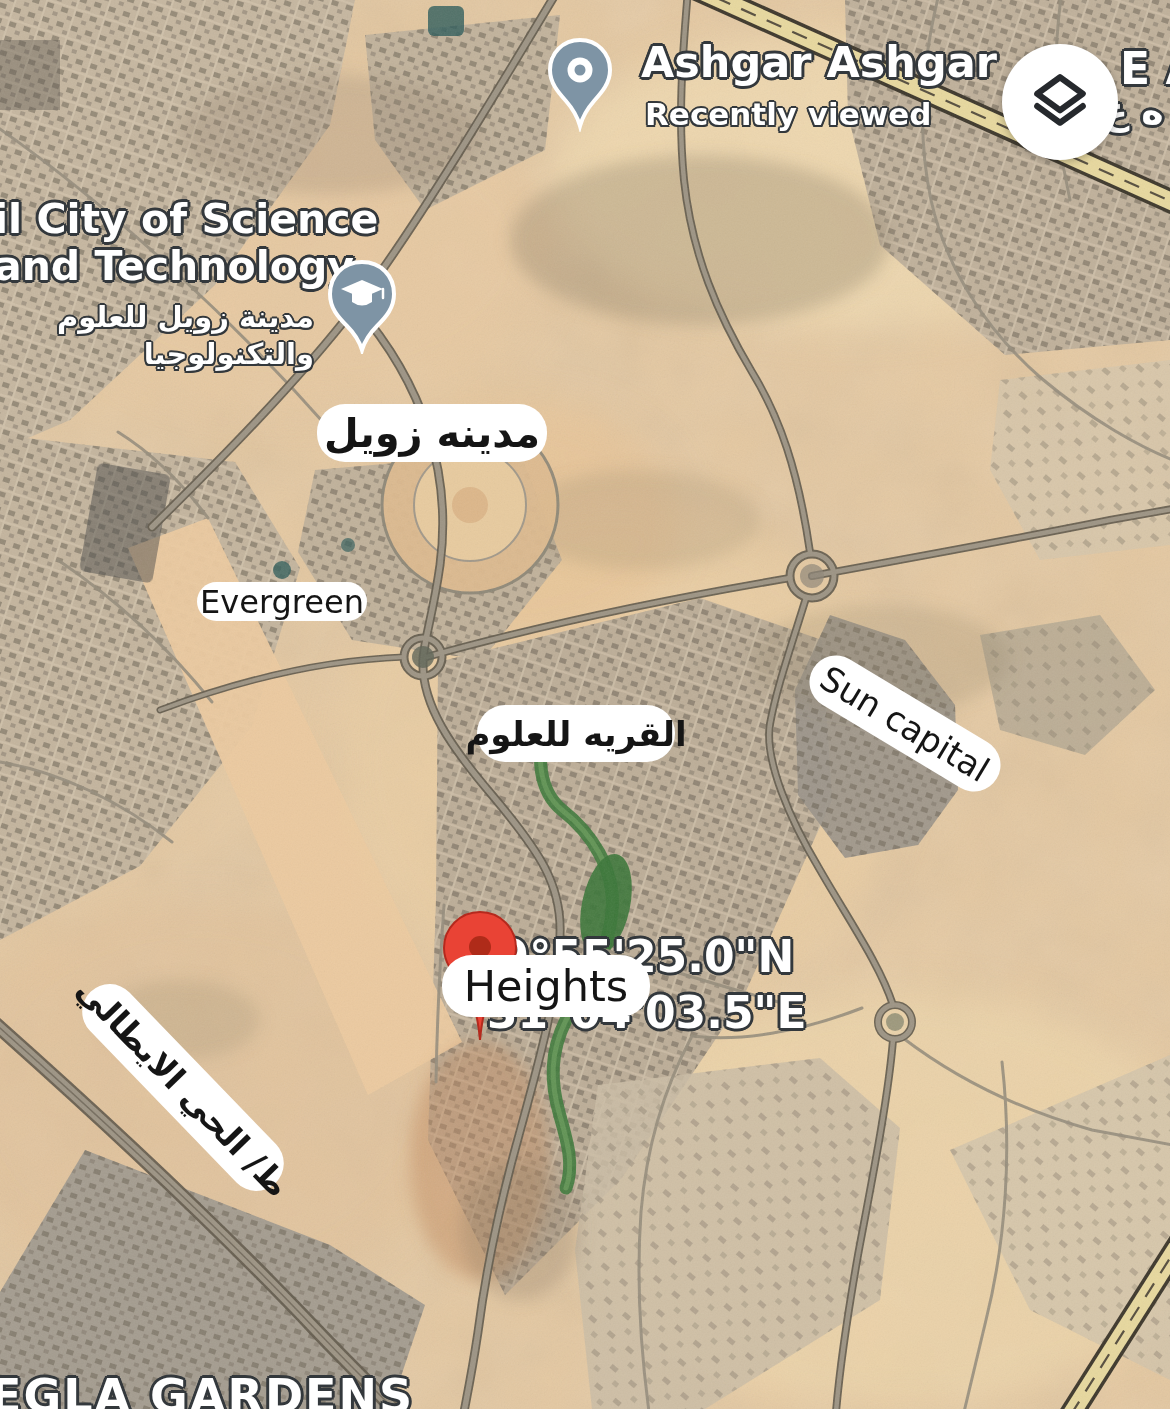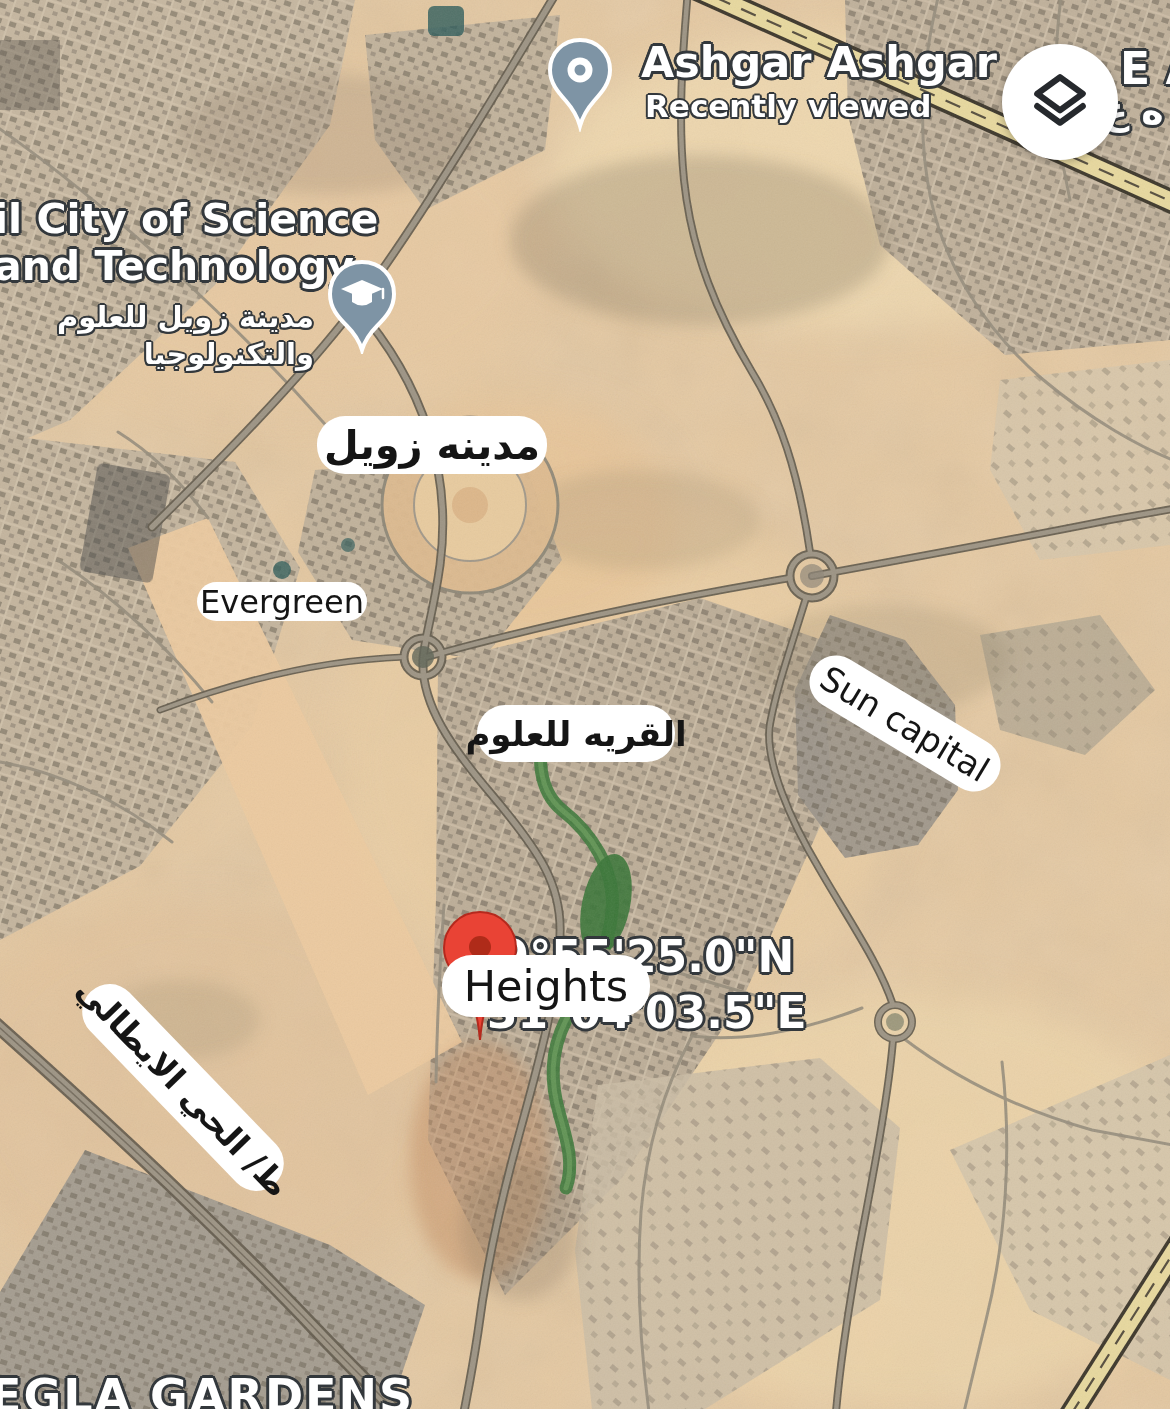--- a/index.html
+++ b/index.html
@@ -12,20 +12,21 @@
   .maplabel{
     color:#fff;font-weight:700;white-space:nowrap;line-height:1.05;
     text-shadow:
       3px 0 0 #33383c,-3px 0 0 #33383c,0 3px 0 #33383c,0 -3px 0 #33383c,
       2px 2px 0 #33383c,-2px 2px 0 #33383c,2px -2px 0 #33383c,-2px -2px 0 #33383c;
   }
   .maplabel.sm{
     text-shadow:
       2px 0 0 #33383c,-2px 0 0 #33383c,0 2px 0 #33383c,0 -2px 0 #33383c,
       1.5px 1.5px 0 #33383c,-1.5px 1.5px 0 #33383c,1.5px -1.5px 0 #33383c,-1.5px -1.5px 0 #33383c;
+    margin-top: 8px;
   }
   .wbox{
     background:#ffffff;color:#151515;border-radius:28px;
     display:flex;align-items:center;justify-content:center;
     white-space:nowrap;z-index:4;
   }
   .poi-group{z-index:3;}
   #science-block{text-align:right;z-index:3;}
   #layers-btn{
     width:116px;height:116px;border-radius:50%;background:#ffffff;
@@ -255,21 +256,21 @@
   </div>
   <div class="abs poi-group" style="left:326px;top:258px;">
     <svg width="72" height="96" viewBox="0 0 72 96">
       <path d="M36,4 C17,4 4,18 4,36 C4,50 12,59 21,68 C29,76 33,82 36,92 C39,82 43,76 51,68 C60,59 68,50 68,36 C68,18 55,4 36,4 Z" fill="#7e94a5" stroke="#ffffff" stroke-width="4"></path>
       <polygon points="36,22 57,31 36,40 15,31" fill="#ffffff"></polygon>
       <path d="M26,35 v9 q10,7 20,0 v-9" fill="#ffffff"></path>
       <path d="M57,31 v9" stroke="#ffffff" stroke-width="2.5" stroke-linecap="round" fill="none"></path>
     </svg>
   </div>
 
-  <div class="abs wbox" style="left:317px;top:416px;width:230px;height:58px;font-size:40px;font-weight:600;" dir="rtl">مدينه زويل</div>
+  <div class="abs wbox" style="left:317px;top:404px;width:230px;height:58px;font-size:40px;font-weight:600;" dir="rtl">مدينه زويل</div>
 
   <div class="abs wbox" style="left:197px;top:582px;width:170px;height:39px;font-size:32px;font-weight:500;">Evergreen</div>
 
   <div class="abs wbox" style="left:477px;top:705px;width:198px;height:57px;font-size:34px;font-weight:600;" dir="rtl">القريه للعلوم</div>
 
   <div class="abs wbox" id="sun-box" style="left:798px;top:697px;width:214px;height:53px;font-size:34px;font-weight:500;">Sun capital</div>
 
   <div class="abs wbox" id="italian-box" style="left:50px;top:1060px;width:266px;height:55px;font-size:33px;font-weight:600;" dir="rtl">ط/ الحي الايطالي</div>
 
   <div class="abs maplabel coord" style="left:468px;top:934px;">29°55'25.0"N</div>

